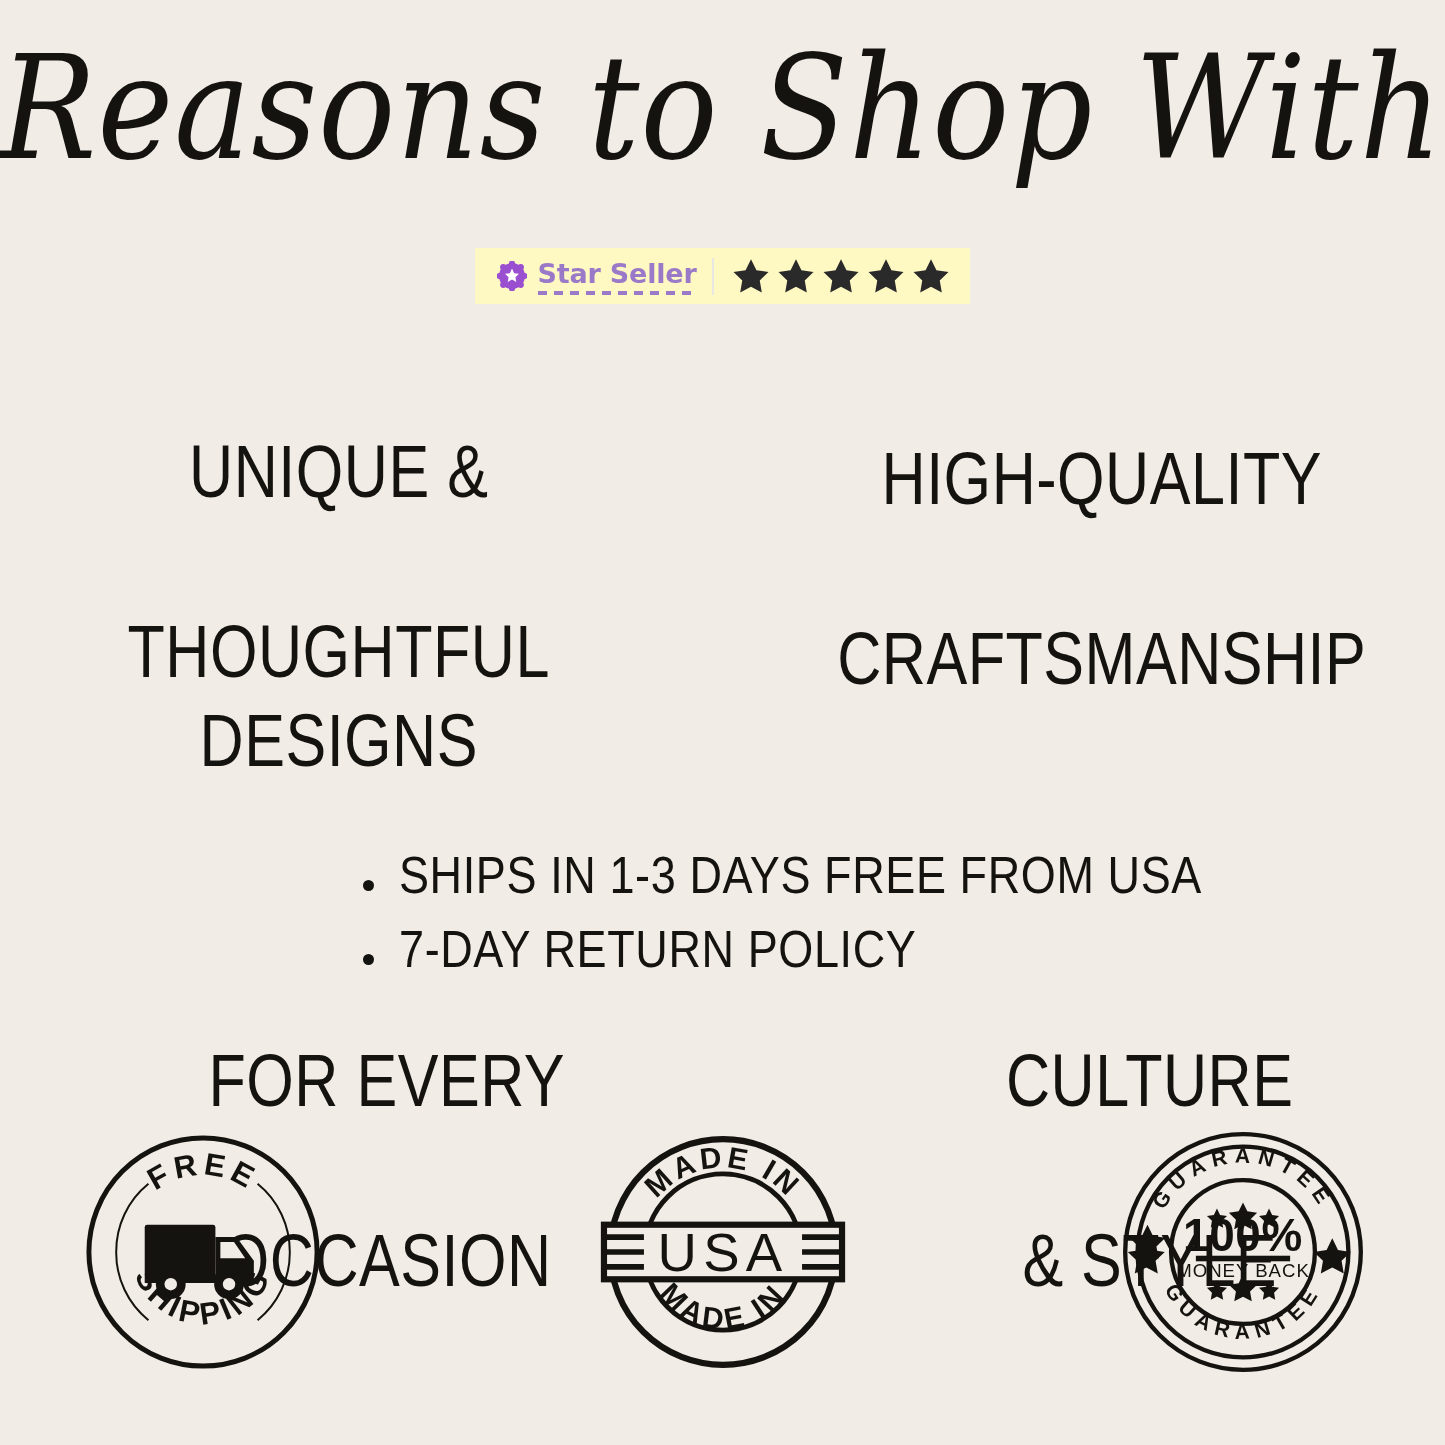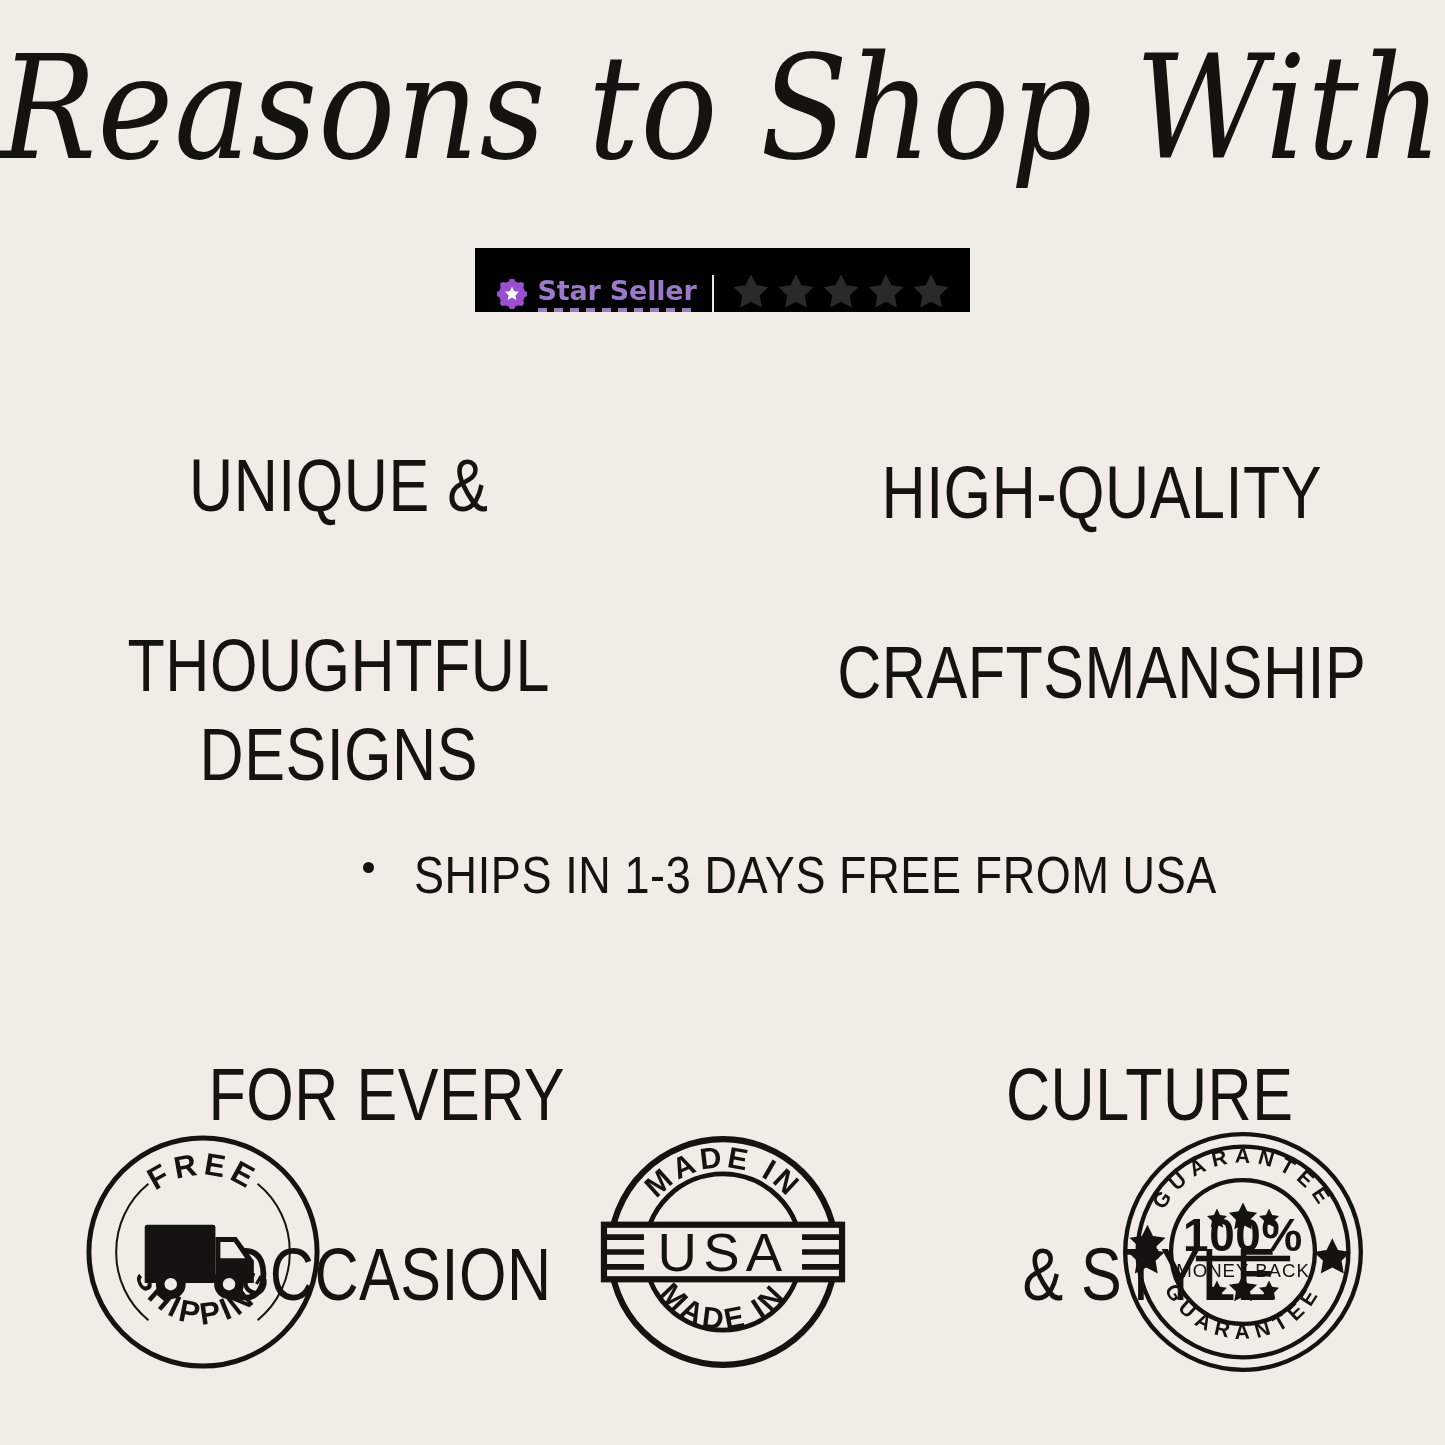--- a/index.html
+++ b/index.html
@@ -41,24 +41,24 @@
     transform-origin: center top;
     white-space: nowrap;
   }
 
   
   .seller-badge {
     position: absolute;
     top: 248px;
     left: 50%;
     transform: translateX(-50%);
-    height: 64px;
-    background: #000000;
-    display: flex;
-    align-items: flex-end;
+    height: 56px;
+    background: #fef9c3;
+    display: flex;
+    align-items: center;
     box-sizing: border-box;
   }
   .seller-left {
     display: flex;
     align-items: center;
     padding: 0 16px 0 22px;
     gap: 11px;
     border-right: 2px solid #e9e7e3;
   }
   .rosette {
@@ -91,21 +91,21 @@
     display: flex;
     align-items: center;
     gap: 3px;
     padding: 0 18px 0 16px;
   }
   .seller-stars svg { display: block; }
 
   
   .features {
     position: absolute;
-    top: 392px;
+    top: 378px;
     left: 0;
     width: 1445px;
   }
   .feature-row {
     display: flex;
     width: 1445px;
   }
   .feature-col {
     flex: 0 0 50%;
     box-sizing: border-box;
@@ -128,22 +128,22 @@
 
   
   .bullets {
     position: absolute;
     top: 852px;
     left: 363px;
     width: 900px;
   }
   .bullet-item {
     display: flex;
-    align-items: center;
-    gap: 40px;
+    align-items: flex-end;
+    gap: 25px;
     margin-bottom: 26px;
   }
   .bullet-dot {
     width: 11px;
     height: 11px;
     border-radius: 50%;
     background: #15130f;
     flex: 0 0 auto;
     position: relative;
     top: -9px;
@@ -255,20 +255,24 @@
           <div>&amp; STYLE</div>
         </div>
       </div>
     </div>
   </div>
 
   <div class="bullets">
     <div class="bullet-item">
       <span class="bullet-dot"></span>
       <span class="bullet-text">SHIPS IN 1-3  DAYS FREE FROM USA</span>
+    </div>
+    <div class="bullet-item">
+      <span class="bullet-dot"></span>
+      <span class="bullet-text">7-DAY RETURN POLICY</span>
     </div>
   </div>
 
   <div class="trust-row">
 
     <div class="trust-badge">
       <svg viewBox="0 0 200 200" aria-hidden="true">
         <defs>
           <path id="fsTop" d="M 38 100 A 62 62 0 0 1 162 100"></path>
           <path id="fsBot" d="M 42 100 A 58 58 0 0 0 158 100"></path>

